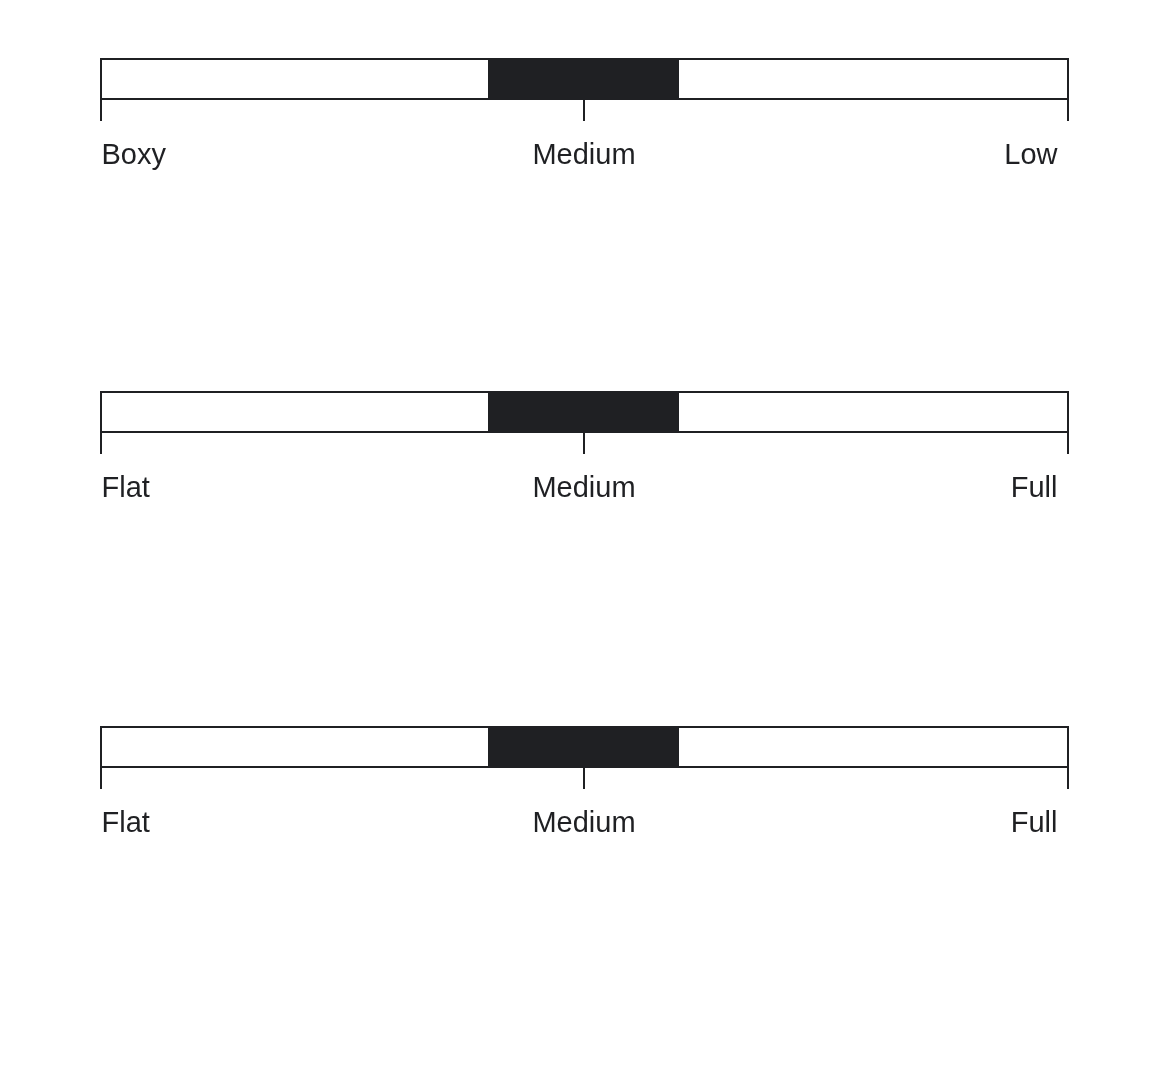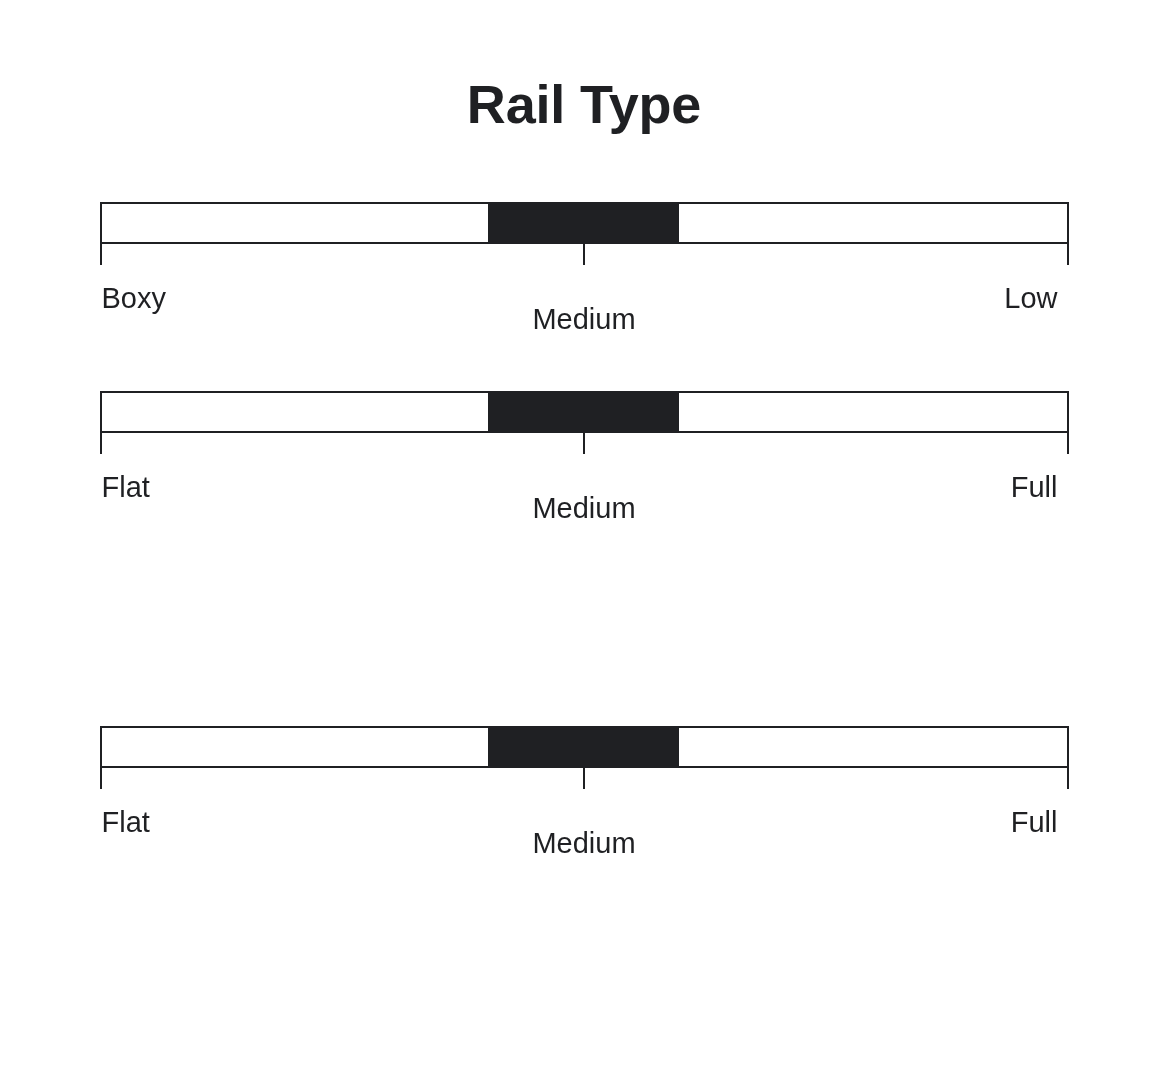--- a/index.html
+++ b/index.html
@@ -92,38 +92,36 @@
     line-height: 34px;
     font-weight: normal;
     color: #1f2023;
     white-space: nowrap;
   }
   .scale-label.label-start { left: 2px; text-align: center; }
   .scale-label.label-mid {
     left: 50%;
     transform: translateX(-50%);
     text-align: right;
-    margin-top: 21px;
   }
   .scale-label.label-end { right: 11px; text-align: center; }
 
   
   #group-0 { top: 32px; }
   #group-1 { top: 365px; }
   #group-2 { top: 700px; }
 
   .group-title-spacer { height: 26px; }
 </style>
 </head>
 <body>
 
 <div class="page">
 
   <section class="spec-group" id="group-0">
-    <h2 class="group-title">Rail Type</h2>
     <div class="group-title-spacer"></div>
     <div class="scale">
       <div class="scale-track">
         <div class="scale-fill" style="left: 40.1%; width: 19.7%; background: rgb(31, 32, 35);"></div>
       </div>
       <div class="scale-ticks">
         <span class="tick tick-start"></span>
         <span class="tick tick-mid"></span>
         <span class="tick tick-end"></span>
       </div>

